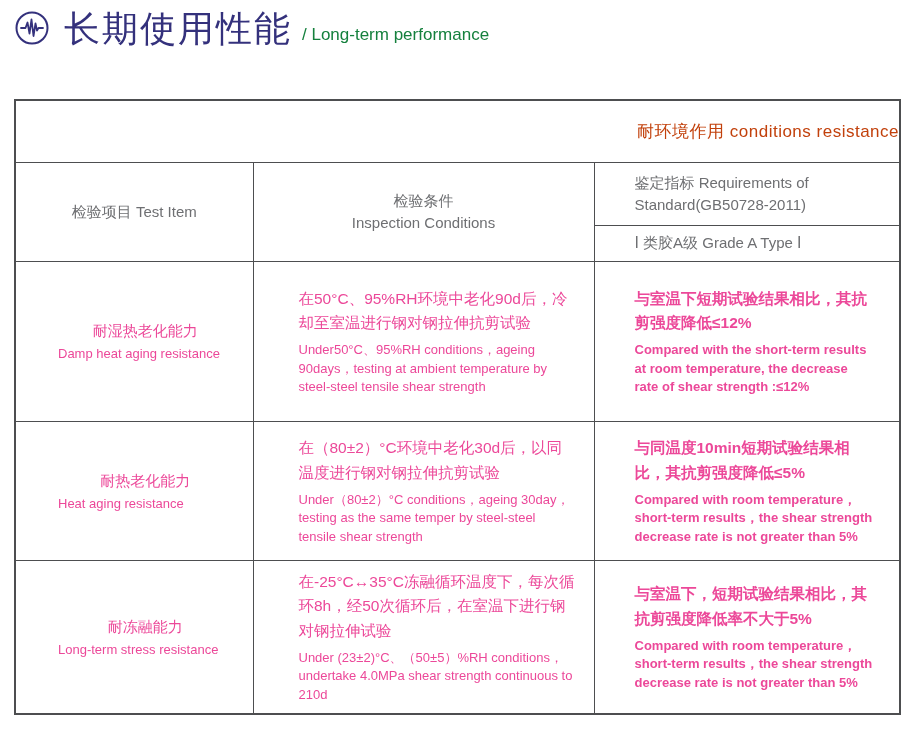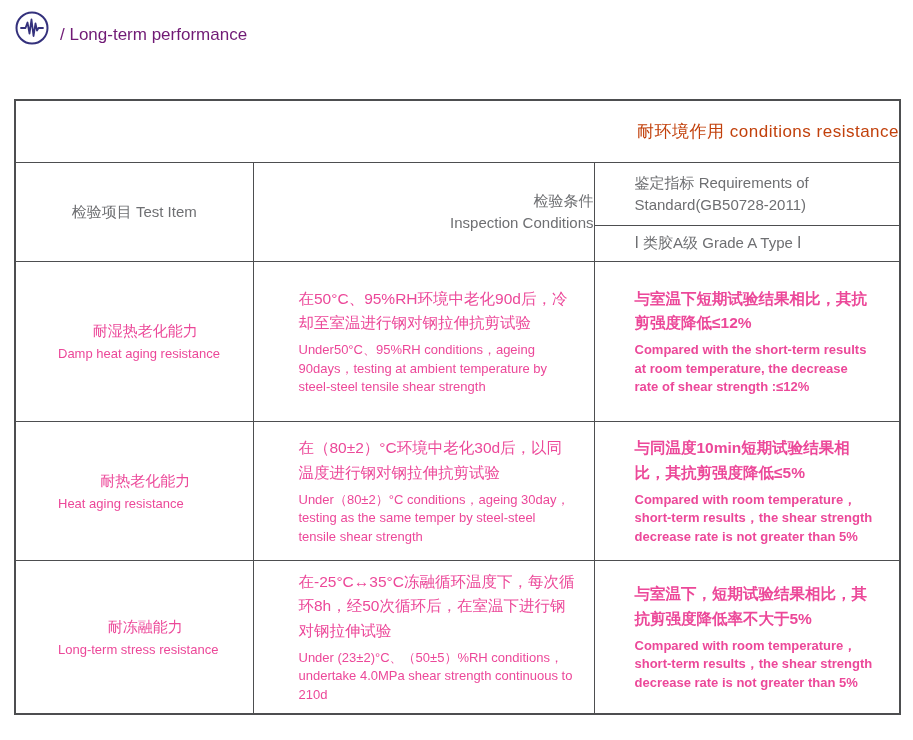--- a/index.html
+++ b/index.html
@@ -33,21 +33,21 @@
   }
   .page-title-zh {
     color: #34317c;
     font-size: 36px;
     line-height: 1.05;
     letter-spacing: 2px;
     margin-left: 14px;
     white-space: nowrap;
   }
   .page-title-en {
-    color: #701a75;
+    color: #15803d;
     font-size: 17px;
     margin-left: 10px;
     margin-bottom: 3px;
     white-space: nowrap;
   }
 
   
   table.main-table {
     position: absolute;
     left: 14px;
@@ -78,21 +78,21 @@
 
   .hdr {
     color: #6e6f72;
     font-size: 15px;
   }
   .hdr-item {
     text-align: center;
     height: 98px;
   }
   .hdr-cond {
-    text-align: right;
+    text-align: center;
   }
   .hdr-cond .line { display: block; line-height: 1.5; }
   .hdr-req {
     height: 61px;
     padding: 0 20px 0 40px;
     font-size: 15px;
     line-height: 1.45;
   }
   .hdr-grade {
     height: 35px;
@@ -124,20 +124,21 @@
 </head>
 <body>
 
 <div class="page">
 
   <div class="page-header">
     <svg class="pulse-icon" viewBox="0 0 36 36">
       <circle cx="18" cy="18" r="15.5" fill="none" stroke="#34317c" stroke-width="2"></circle>
       <polyline points="7,18 11.5,18 13.5,12.5 15.5,23.5 17.5,9.5 19.5,26 21.5,13.5 23,20.5 24.5,18 29,18" fill="none" stroke="#34317c" stroke-width="1.8" stroke-linejoin="round" stroke-linecap="round"></polyline>
     </svg>
+    <div class="page-title-zh">长期使用性能</div>
     <div class="page-title-en">/ Long-term performance</div>
   </div>
 
   <table class="main-table">
     <colgroup>
       <col style="width:238px">
       <col style="width:341px">
       <col style="width:306px">
     </colgroup>
     <tbody>

